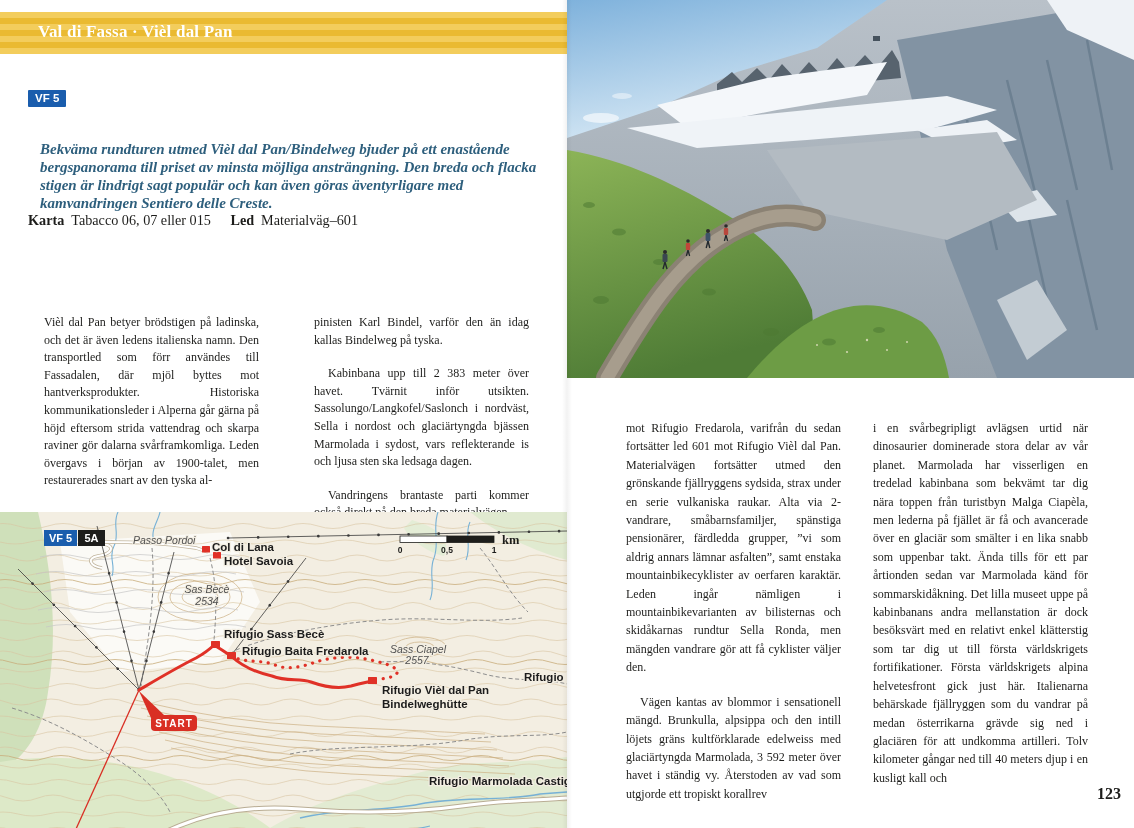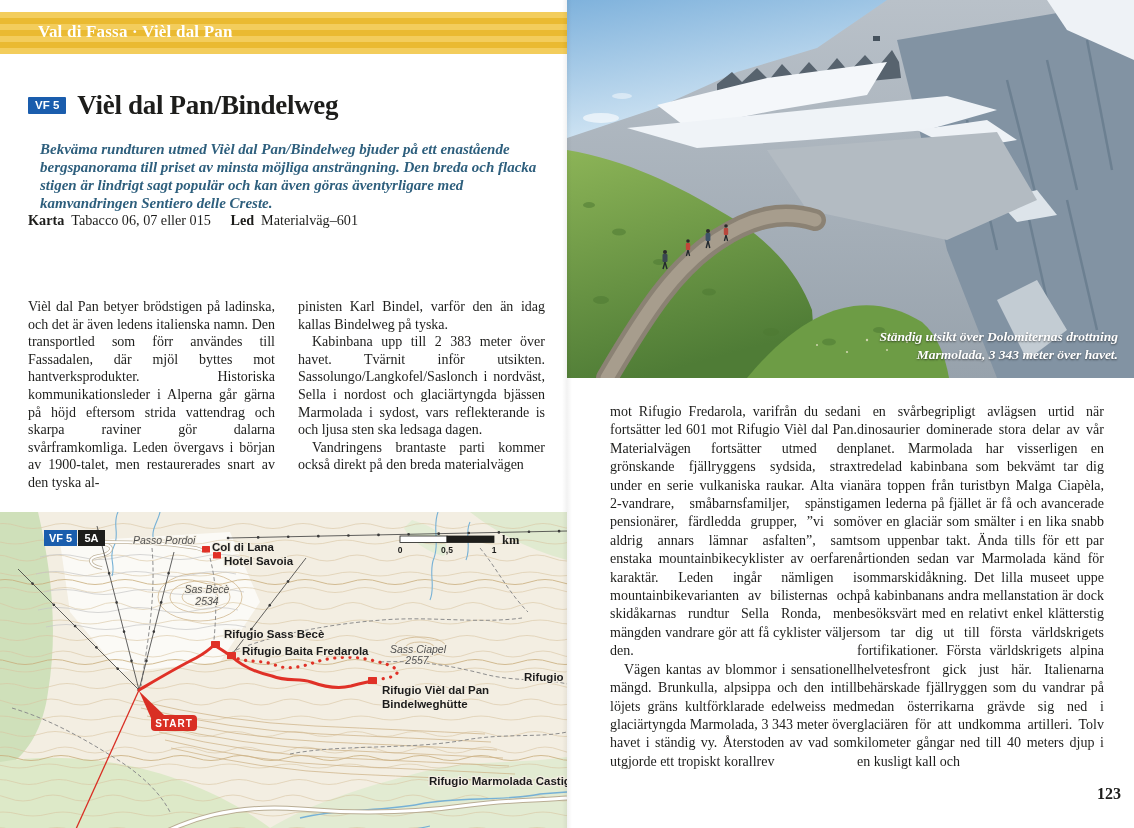--- a/index.html
+++ b/index.html
@@ -16,21 +16,21 @@
           font-weight:bold;font-size:11.5px;padding:3px 7px 2px;line-height:1;border-radius:1px;}
   h1.title{margin:0;font-size:27px;font-weight:bold;letter-spacing:-.3px;}
   .intro{position:absolute;left:28px;top:116px;width:508px;margin:12px;
           font-style:italic;font-weight:bold;font-size:15px;line-height:18px;color:#2e5f7d;}
   .facts{position:absolute;left:28px;top:196px;width:516px;font-size:14.2px;line-height:25px;}
   .fpair{margin-right:16px;}
   .fpair b{font-weight:bold;margin-right:7px;}
   .left-cols{position:absolute;left:28px;top:286px;width:517px;display:flex;gap:23px;}
   .right-cols{position:absolute;left:43px;top:403px;width:511px;display:flex;}
   .bcol{width:247px;}
-  .bcol p{margin:0;text-align:justify;font-size:14px;}
+  .bcol p{margin:16px;text-align:justify;font-size:12px;}
   .left-cols .bcol p{line-height:17.6px;}
   .right-cols .bcol p{line-height:18.4px;}
   .bcol p.indent{text-indent:14px;}
   figure{margin:0;}
   .map{position:absolute;left:0;top:500px;width:567px;height:328px;overflow:hidden;}
   
   .right-page{position:absolute;left:567px;top:0;width:567px;height:828px;}
   .photo{position:absolute;left:0;top:0;width:567px;height:378px;overflow:hidden;}
   .caption{position:absolute;right:16px;top:328px;text-align:right;color:#fff;
           font-style:italic;font-weight:bold;font-size:13.5px;line-height:18px;
@@ -55,21 +55,20 @@
 <div class="spread">
 
   <section class="left-page">
 
     <header class="topbar">
       <span class="topbar-text">Val di Fassa · Vièl dal Pan</span>
     </header>
 
     <div class="title-row">
       <span class="vf-badge">VF 5</span>
-      <h1 class="title">Vièl dal Pan/Bindelweg</h1>
     </div>
 
     <p class="intro">Bekväma rundturen utmed Vièl dal Pan/Bindelweg bjuder på ett enastående bergspanorama till priset av minsta möjliga ansträngning. Den breda och flacka stigen är lindrigt sagt populär och kan även göras äventyrligare med kamvandringen Sentiero delle Creste.</p>
 
     <div class="facts">
       <div class="frow">
         <span class="fpair"><b>Karta</b><span>Tabacco 06, 07 eller 015</span></span>
         <span class="fpair"><b>Led</b><span>Materialväg–601</span></span>
       </div>
     </div>
@@ -353,30 +352,26 @@
               <rect x="-2.4" y="-8" width="4.8" height="8" rx="1" fill="#3d5166"></rect>
               <circle cy="-10" r="2" fill="#2b2b2b"></circle>
             </g>
           <g transform="translate(159,235)">
               <path d="M0,0 l-1.6,6 M0,0 l1.6,6" stroke="#23292e" stroke-width="1.3"></path>
               <rect x="-2.2" y="-7" width="4.4" height="7" rx="1" fill="#b9473d"></rect>
               <circle cy="-9" r="1.8" fill="#2b2b2b"></circle>
             </g>
         </g>
       </svg>
-      <figcaption class="caption">
-        <span>Ständig utsikt över Dolomiternas drottning</span>
-        <span>Marmolada, 3 343 meter över havet.</span>
-      </figcaption>
     </figure>
 
     <div class="right-cols">
       <div class="bcol">
         <p>mot Rifugio Fredarola, varifrån du sedan fortsätter led 601 mot Rifugio Vièl dal Pan. Materialvägen fortsätter utmed den grönskande fjällryggens sydsida, strax under en serie vulkaniska raukar. Alta via 2-vandrare, småbarnsfamiljer, spänstiga pensionärer, färdledda grupper, ”vi som aldrig annars lämnar asfalten”, samt enstaka mountainbikecyklister av oerfaren karaktär. Leden ingår nämligen i mountainbikevarianten av bilisternas och skidåkarnas rundtur Sella Ronda, men mängden vandrare gör att få cyklister väljer den.</p>
-        <p class="indent">Vägen kantas av blommor i sensationell mängd. Brunkulla, alpsippa och den intill löjets gräns kultförklarade edelweiss med glaciärtyngda Marmolada, 3 343 meter över havet i ständig vy. Återstoden av vad som utgjorde ett tropiskt korallrev</p>
+        <p class="indent">Vägen kantas av blommor i sensationell mängd. Brunkulla, alpsippa och den intill löjets gräns kultförklarade edelweiss med glaciärtyngda Marmolada, 3 592 meter över havet i ständig vy. Återstoden av vad som utgjorde ett tropiskt korallrev</p>
       </div>
       <div class="bcol">
         <p>i en svårbegripligt avlägsen urtid när dinosaurier dominerade stora delar av vår planet. Marmolada har visserligen en tredelad kabinbana som bekvämt tar dig nära toppen från turistbyn Malga Ciapèla, men lederna på fjället är få och avancerade över en glaciär som smälter i en lika snabb som uppenbar takt. Ända tills för ett par årtionden sedan var Marmolada känd för sommarskidåkning. Det lilla museet uppe på kabinbanans andra mellanstation är dock besöksvärt med en relativt enkel klätterstig som tar dig ut till första världskrigets fortifikationer. Första världskrigets alpina helvetesfront gick just här. Italienarna behärskade fjällryggen som du vandrar på medan österrikarna grävde sig ned i glaciären för att undkomma artilleri. Tolv kilometer gångar ned till 40 meters djup i en kusligt kall och</p>
       </div>
     </div>
 
     <div class="pagenum">123</div>
   </section>
 
   <div class="gutter"></div>

